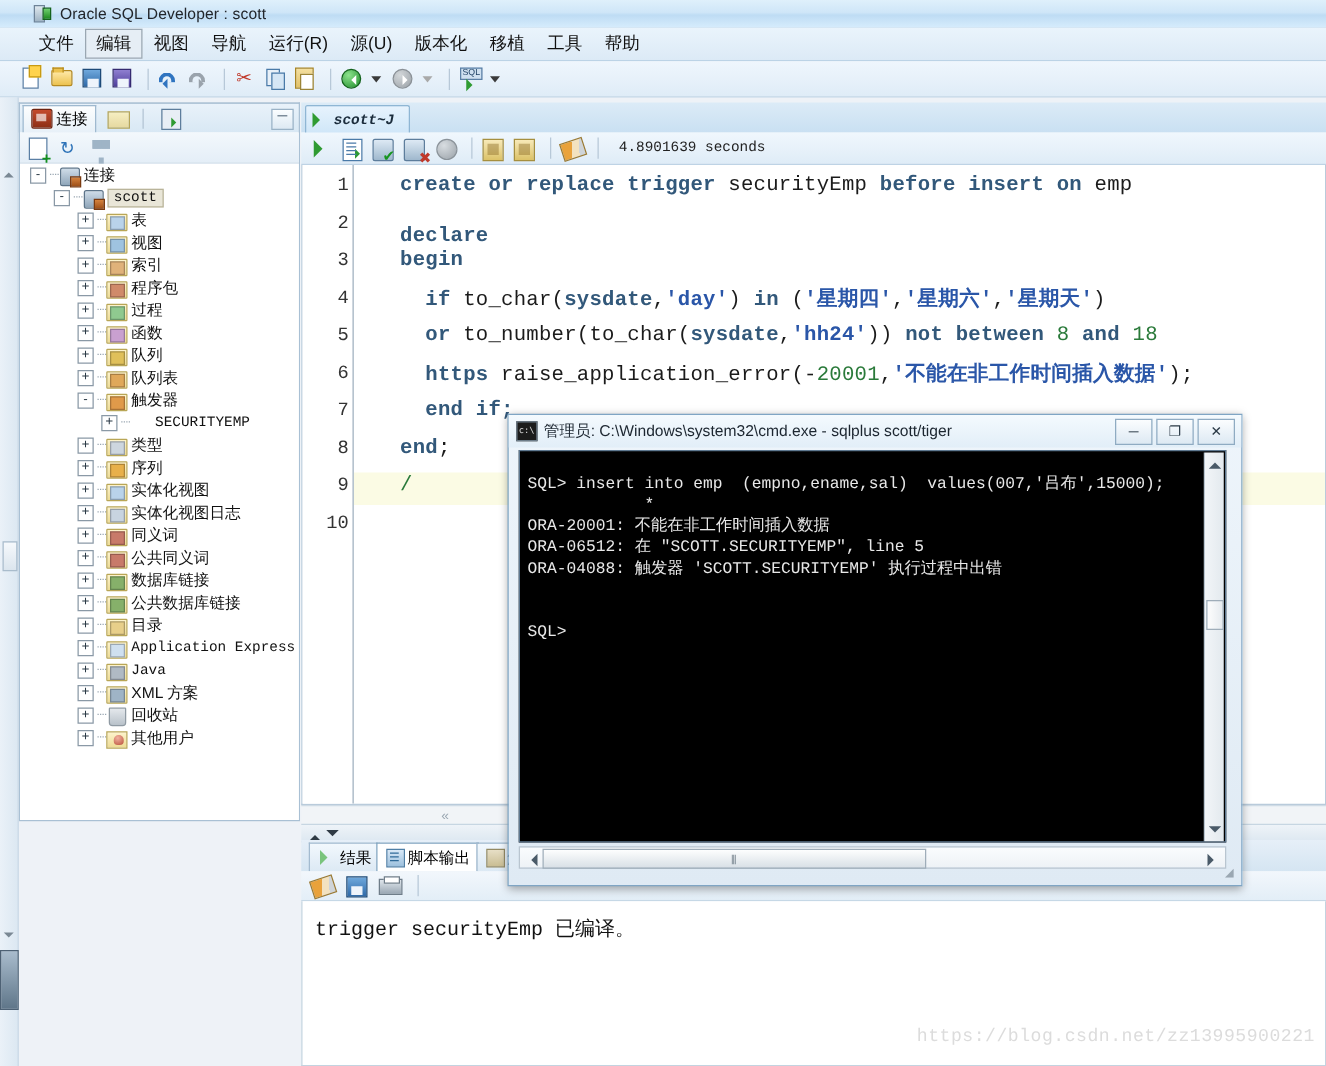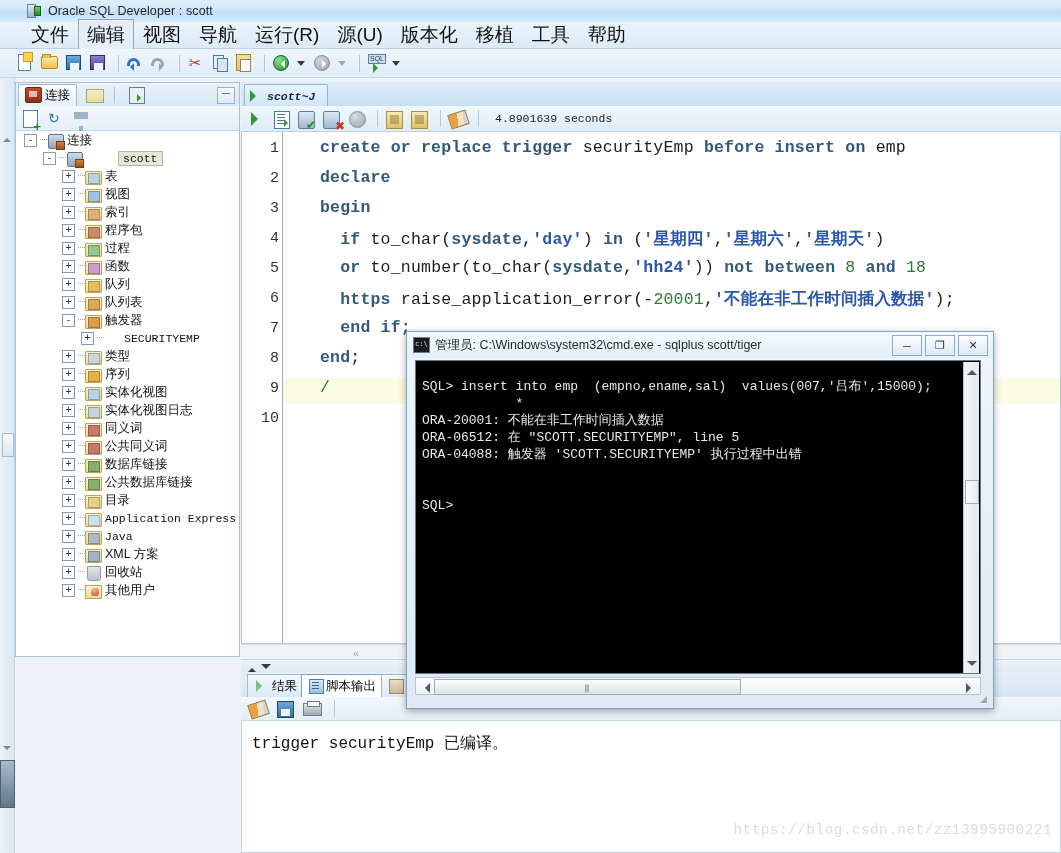--- a/index.html
+++ b/index.html
@@ -23,21 +23,21 @@
   .tb-icon .doorB{position:absolute;left:8px;top:3px;width:7px;height:10px;background:linear-gradient(to bottom,#6fd06f,#1f8a1f);border:1px solid #15631c;box-sizing:border-box;}
   .tb-title{font-size:12.5px;color:#22262b;letter-spacing:.1px;}
 
   
   .menubar{
     position:absolute;left:0;top:22px;width:1061px;height:27px;
     background:linear-gradient(to bottom,#eaf4fc,#dceaf6);
     border-bottom:1px solid #bcd3e6;
     display:flex;align-items:center;padding-left:22px;box-sizing:border-box;
   }
-  .menu-item{font-size:19px;padding:3px 9px;color:#111;cursor:default;white-space:nowrap;}
+  .menu-item{font-size:14px;padding:3px 9px;color:#111;cursor:default;white-space:nowrap;}
   .menu-item.sel{border:1px solid #9aa7b2;background:#e6eef5;padding:2px 8px;}
 
   
   .toolbar{
     position:absolute;left:0;top:49px;width:1061px;height:29px;
     background:linear-gradient(to bottom,#eff6fd,#dfecf7);
     border-bottom:1px solid #c2d6e8;
     display:flex;align-items:center;padding-left:16px;box-sizing:border-box;
   }
   .tbtn{width:20px;height:20px;margin-right:4px;position:relative;cursor:default;}
@@ -103,21 +103,21 @@
   .ic-filter:after{content:"";position:absolute;left:-2px;top:7px;width:4px;height:6px;background:#9fb4c6;}
 
   
   .tree{position:absolute;left:16px;top:131px;width:223px;height:525px;background:#fff;overflow:hidden;font-size:12.5px;}
   .trow{display:flex;align-items:center;height:18px;padding-left:0;white-space:nowrap;}
   .exp{width:11px;height:11px;border:1px solid #8a99a6;background:#fff;font-size:10px;line-height:9px;text-align:center;color:#2b3a46;margin-right:3px;flex:0 0 auto;font-family:"DejaVu Sans Mono",monospace;}
   .dots{width:7px;height:1px;border-top:1px dotted #9aa7b2;flex:0 0 auto;}
   .ticon{width:16px;height:15px;margin-right:4px;position:relative;flex:0 0 auto;}
   .lbl{font-size:12.5px;color:#111;}
   .lbl.mono{font-family:"Liberation Mono","DejaVu Sans Mono",monospace;font-size:11.5px;}
-  .lbl.sel{background:#e9e6d8;border:1px solid #b9b49a;padding:0 4px;margin-left:32px;}
+  .lbl.sel{background:#e9e6d8;border:1px solid #b9b49a;padding:0 4px;}
 
   .i-db{position:absolute;left:1px;top:1px;width:14px;height:13px;background:linear-gradient(to bottom,#cfdce8,#8fa6ba);border:1px solid #5d7489;border-radius:2px;}
   .i-db:after{content:"";position:absolute;left:7px;top:6px;width:7px;height:7px;background:linear-gradient(to bottom,#d6833e,#9d4f18);border:1px solid #7a3a10;}
   .i-fold{position:absolute;left:0;top:2px;width:15px;height:12px;background:linear-gradient(to bottom,#fdf3cc,#eedc94);border:1px solid #b9a košt;border:1px solid #b9a656;border-radius:1px;}
   .i-fold .in{position:absolute;left:2px;top:1px;width:10px;height:9px;}
   .i-trigger{position:absolute;left:1px;top:1px;width:14px;height:13px;}
   .i-trash{position:absolute;left:2px;top:1px;width:12px;height:13px;background:linear-gradient(to bottom,#e4e8ec,#b9c2ca);border:1px solid #8f9aa3;border-radius:1px 1px 3px 3px;}
   .i-user{position:absolute;left:0;top:2px;width:15px;height:12px;background:linear-gradient(to bottom,#fdf3cc,#eedc94);border:1px solid #b9a656;}
   .i-user:after{content:"";position:absolute;left:5px;top:2px;width:8px;height:8px;background:radial-gradient(circle at 40% 30%,#f3b2a0,#b8503a);border-radius:50% 50% 40% 40%;}
 
@@ -621,21 +621,21 @@
         <div class="gnum" style="top: 98px;">4</div>
         <div class="gnum" style="top: 128px;">5</div>
         <div class="gnum" style="top: 158px;">6</div>
         <div class="gnum" style="top: 188px;">7</div>
         <div class="gnum" style="top: 218px;">8</div>
         <div class="gnum" style="top: 248px;">9</div>
         <div class="gnum" style="top: 278px;">10</div>
       </div>
     <div id="codebody">
         <div class="cline" style="top: 6px;"><span class="kw">create or replace trigger </span><span class="id">securityEmp </span><span class="kw">before insert on </span><span class="id">emp</span></div>
-        <div class="cline" style="top: 36px;"><span class="kw">declare</span></div>
+        <div class="cline" style="top: 47px;"><span class="kw">declare</span></div>
         <div class="cline" style="top: 66px;"><span class="kw">begin</span></div>
         <div class="cline" style="top: 96px;"><span class="kw">  if </span><span class="id">to_char(</span><span class="kw">sysdate</span><span class="id">,</span><span class="str">'day'</span><span class="id">) </span><span class="kw">in </span><span class="id">(</span><span class="str">'星期四'</span><span class="id">,</span><span class="str">'星期六'</span><span class="id">,</span><span class="str">'星期天'</span><span class="id">)</span></div>
         <div class="cline" style="top: 126px;"><span class="kw">  or </span><span class="id">to_number(to_char(</span><span class="kw">sysdate</span><span class="id">,</span><span class="str">'hh24'</span><span class="id">)) </span><span class="kw">not between </span><span class="num">8</span><span class="id"> </span><span class="kw">and </span><span class="num">18</span></div>
         <div class="cline" style="top: 156px;"><span class="kw">  https </span><span class="id">raise_application_error(-</span><span class="num">20001</span><span class="id">,</span><span class="str">'不能在非工作时间插入数据'</span><span class="id">);</span></div>
         <div class="cline" style="top: 186px;"><span class="kw">  end if;</span></div>
         <div class="cline" style="top: 216px;"><span class="kw">end</span><span class="id">;</span></div>
         <div class="cline" style="top: 246px;"><span class="num">/</span></div>
         <div class="cline" style="top: 276px;"><span class="id"></span></div>
       </div>
   </div>

